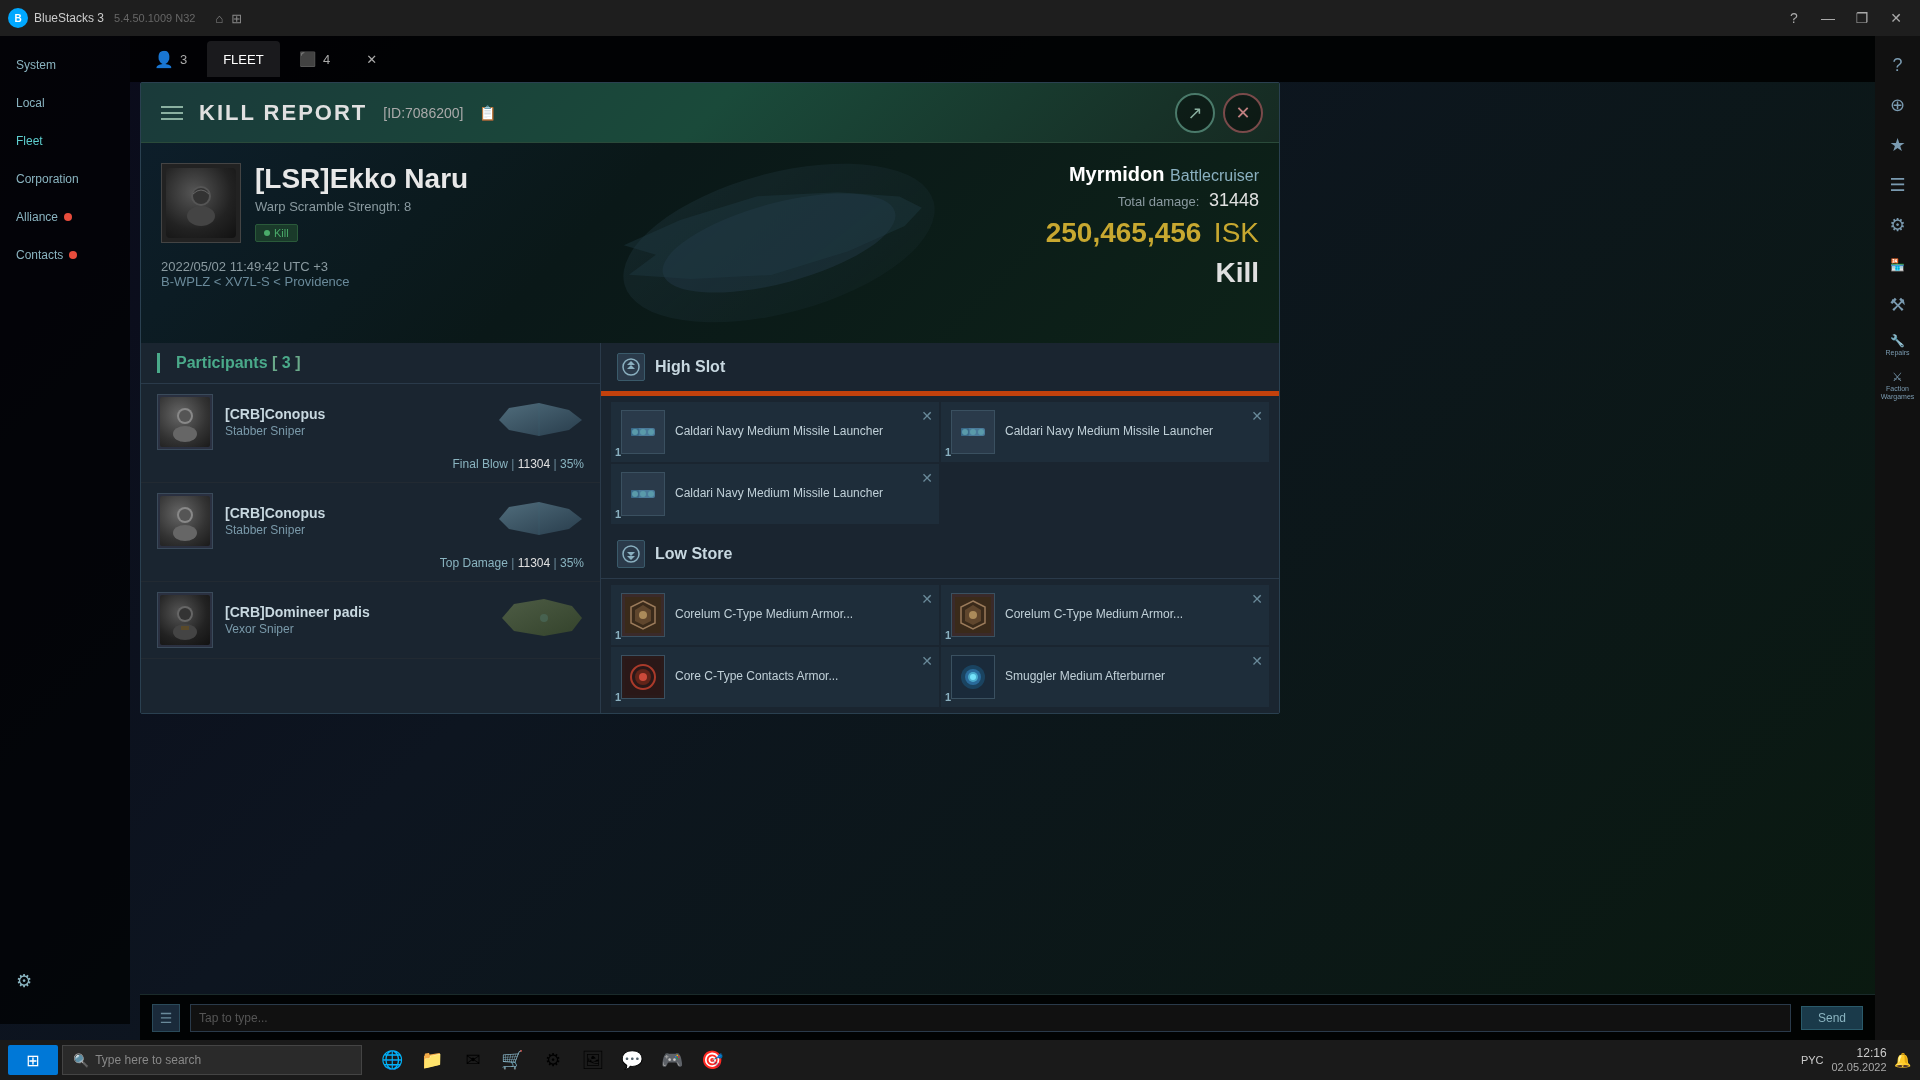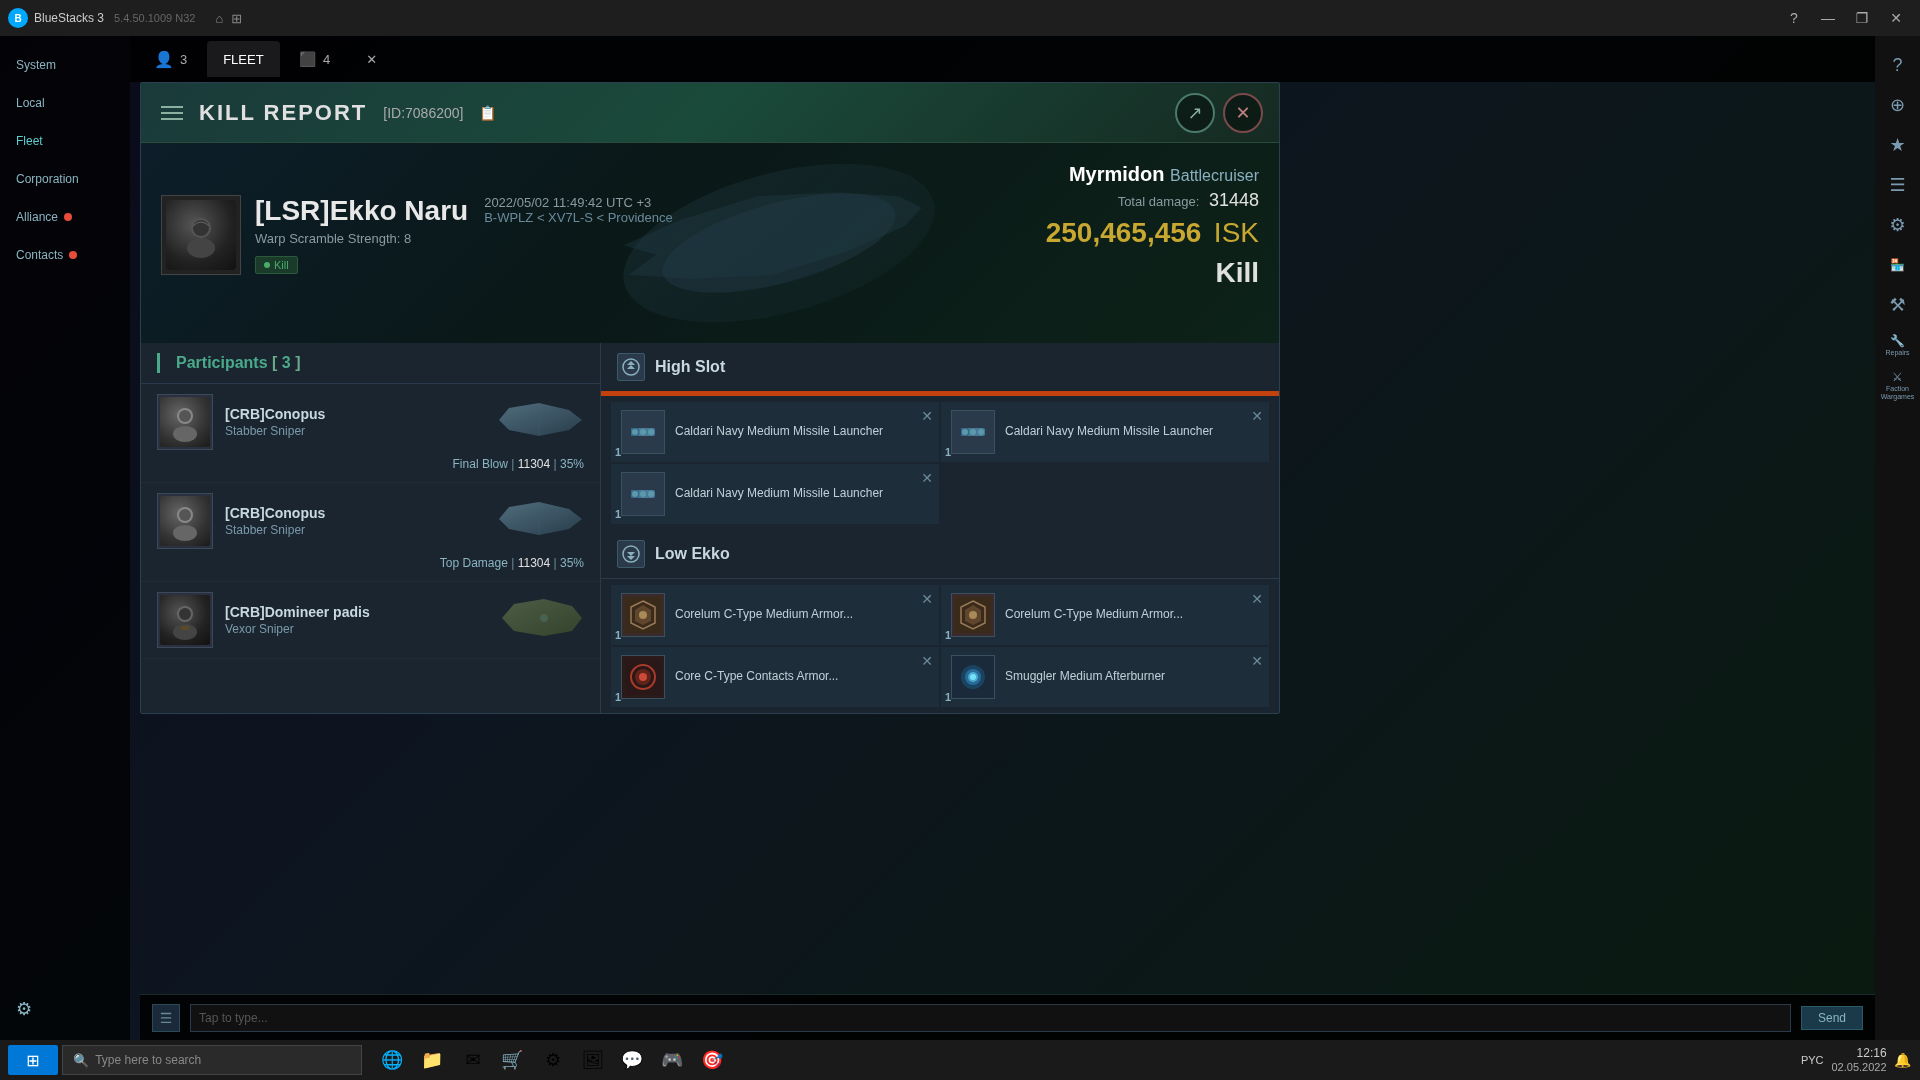--- a/index.html
+++ b/index.html
@@ -58,21 +58,21 @@
     .game-bg {
       position: absolute;
       top: 36px; left: 0; right: 45px; bottom: 40px;
       background: linear-gradient(135deg, #0a0a1a 0%, #0d1520 40%, #0a1a10 100%);
     }
 
     
     .left-sidebar {
       position: absolute;
       top: 36px; left: 0;
-      width: 130px; bottom: 28px;
+      width: 130px; bottom: 56px;
       background: rgba(0,0,0,0.7);
       display: flex;
       flex-direction: column;
       padding-top: 10px;
       z-index: 10;
     }
     .sidebar-item {
       color: #8ab4c0;
       font-size: 12px;
       padding: 12px 16px;
@@ -230,23 +230,22 @@
       width: 400px;
       display: flex;
       align-items: center;
       justify-content: center;
       opacity: 0.7;
     }
 
     .hero-left {
       display: flex;
       gap: 16px;
-      flex-direction: row;
+      flex-direction: column;
       min-width: 320px;
-      margin-top: 32px;
     }
     .pilot-info {
       display: flex;
       gap: 14px;
       align-items: flex-start;
     }
     .pilot-avatar {
       width: 80px; height: 80px;
       background: #222;
       border: 1px solid #444;
@@ -976,21 +975,21 @@
         </div>
       </div>
 
       <div class="equip-section-header equip-section-separator">
         <div class="equip-icon">
           <svg width="20" height="20">
             <circle cx="10" cy="10" r="8" fill="none" stroke="#8ab0c0" stroke-width="1.5"></circle>
             <path d="M6 8 L10 12 L14 8 M6 12 L10 16 L14 12" fill="#8ab0c0"></path>
           </svg>
         </div>
-        <span class="equip-section-title">Low Ekko</span>
+        <span class="equip-section-title">Low Store</span>
       </div>
 
       <div style="display:grid; grid-template-columns: 1fr 1fr; gap:2px; padding: 6px 10px; background:#1a2530;">
 
         <div class="equip-item">
           <div class="equip-icon-img" style="background:#3a2a2a;">
             <svg width="36" height="36">
               <rect width="36" height="36" fill="#3a2a1a"></rect>
               <polygon points="18,4 30,10 30,26 18,32 6,26 6,10" fill="none" stroke="#9a7a5a" stroke-width="1.5"></polygon>
               <polygon points="18,8 26,13 26,24 18,28 10,24 10,13" fill="#7a5a3a" opacity="0.6"></polygon>

